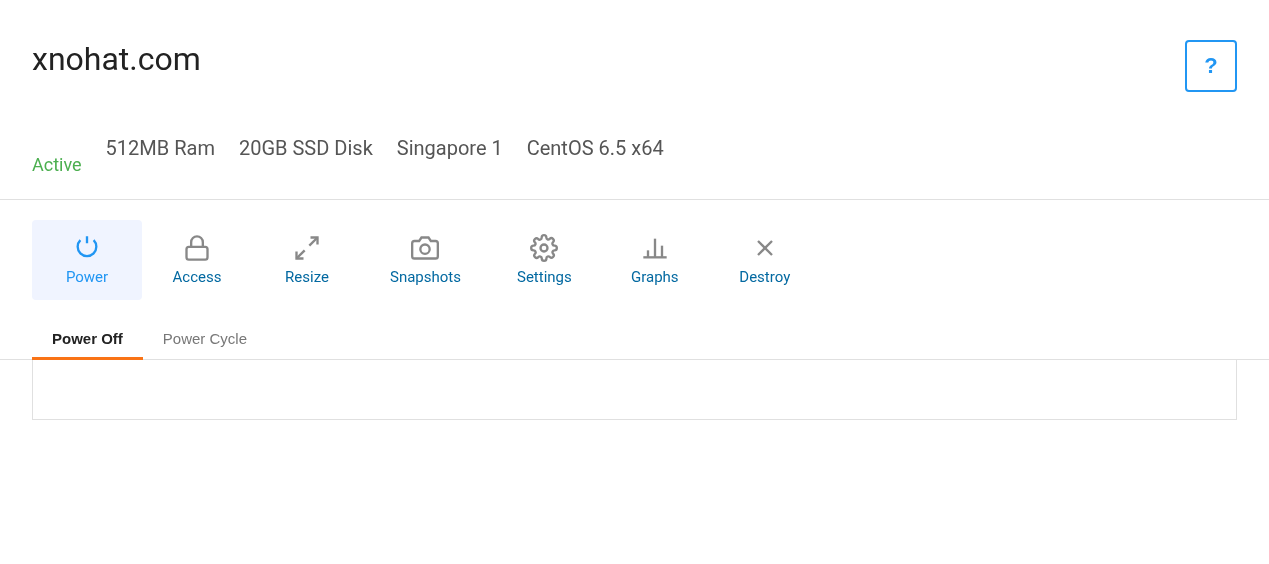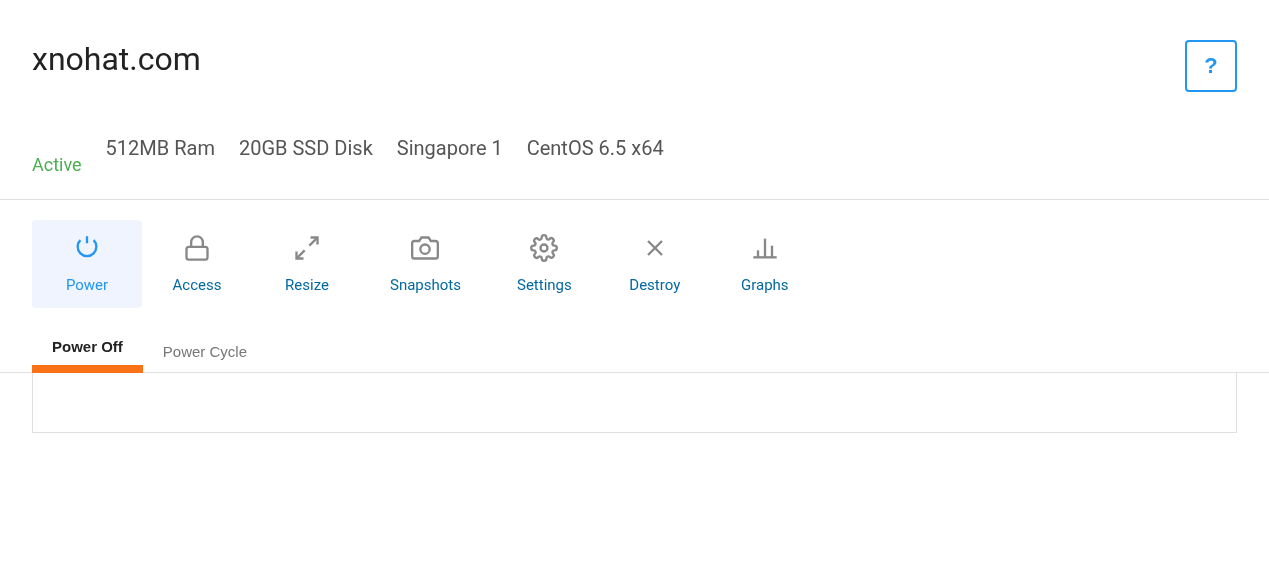--- a/index.html
+++ b/index.html
@@ -81,21 +81,20 @@
 
     .nav-tab {
       display: flex;
       flex-direction: column;
       align-items: center;
       justify-content: center;
       padding: 14px 28px;
       cursor: pointer;
       border: none;
       background: transparent;
-      gap: 8px;
       border-radius: 4px;
       min-width: 110px;
     }
 
     .nav-tab.active {
       background: #f0f4ff;
     }
 
     .nav-tab .tab-icon {
       font-size: 26px;
@@ -130,21 +129,21 @@
       border: none;
       background: transparent;
       color: #777;
       border-bottom: 3px solid transparent;
       margin-bottom: -1px;
     }
 
     .subtab.active {
       color: #222;
       font-weight: 600;
-      border-bottom: 8px solid #f97316;
+      border-bottom: 3px solid #f97316;
     }
 
     .content-area {
       padding: 0 32px;
       margin-top: 0;
       border: 1px solid #e0e0e0;
       margin: 0 32px;
       min-height: 60px;
       border-top: none;
       background: #fff;
@@ -200,34 +199,34 @@
     </div>
     <div class="nav-tab">
       <span class="tab-icon"><svg width="28" height="28" viewBox="0 0 24 24" fill="none" stroke="currentColor" stroke-width="2">
           <circle cx="12" cy="12" r="3"></circle>
           <path d="M19.4 15a1.65 1.65 0 0 0 .33 1.82l.06.06a2 2 0 0 1-2.83 2.83l-.06-.06a1.65 1.65 0 0 0-1.82-.33 1.65 1.65 0 0 0-1 1.51V21a2 2 0 0 1-4 0v-.09A1.65 1.65 0 0 0 9 19.4a1.65 1.65 0 0 0-1.82.33l-.06.06a2 2 0 0 1-2.83-2.83l.06-.06A1.65 1.65 0 0 0 4.68 15a1.65 1.65 0 0 0-1.51-1H3a2 2 0 0 1 0-4h.09A1.65 1.65 0 0 0 4.6 9a1.65 1.65 0 0 0-.33-1.82l-.06-.06a2 2 0 0 1 2.83-2.83l.06.06A1.65 1.65 0 0 0 9 4.68a1.65 1.65 0 0 0 1-1.51V3a2 2 0 0 1 4 0v.09a1.65 1.65 0 0 0 1 1.51 1.65 1.65 0 0 0 1.82-.33l.06-.06a2 2 0 0 1 2.83 2.83l-.06.06A1.65 1.65 0 0 0 19.4 9a1.65 1.65 0 0 0 1.51 1H21a2 2 0 0 1 0 4h-.09a1.65 1.65 0 0 0-1.51 1z"></path>
         </svg></span>
       <span class="tab-label">Settings</span>
     </div>
     <div class="nav-tab">
       <span class="tab-icon"><svg width="28" height="28" viewBox="0 0 24 24" fill="none" stroke="currentColor" stroke-width="2">
-          <line x1="18" y1="6" x2="6" y2="18"></line>
-          <line x1="6" y1="6" x2="18" y2="18"></line>
-        </svg></span>
-      <span class="tab-label">Destroy</span>
-    </div>
-    <div class="nav-tab">
-      <span class="tab-icon"><svg width="28" height="28" viewBox="0 0 24 24" fill="none" stroke="currentColor" stroke-width="2">
           <line x1="18" y1="20" x2="18" y2="10"></line>
           <line x1="12" y1="20" x2="12" y2="4"></line>
           <line x1="6" y1="20" x2="6" y2="14"></line>
           <line x1="2" y1="20" x2="22" y2="20"></line>
         </svg></span>
       <span class="tab-label">Graphs</span>
     </div>
+    <div class="nav-tab">
+      <span class="tab-icon"><svg width="28" height="28" viewBox="0 0 24 24" fill="none" stroke="currentColor" stroke-width="2">
+          <line x1="18" y1="6" x2="6" y2="18"></line>
+          <line x1="6" y1="6" x2="18" y2="18"></line>
+        </svg></span>
+      <span class="tab-label">Destroy</span>
+    </div>
   </div>
 
 <div class="subtabs" id="subtabs-container">
 <button class="subtab active">Power Off</button>
     <button class="subtab">Power Cycle</button>
   </div>
 
 <div class="content-area">
 </div>
 

